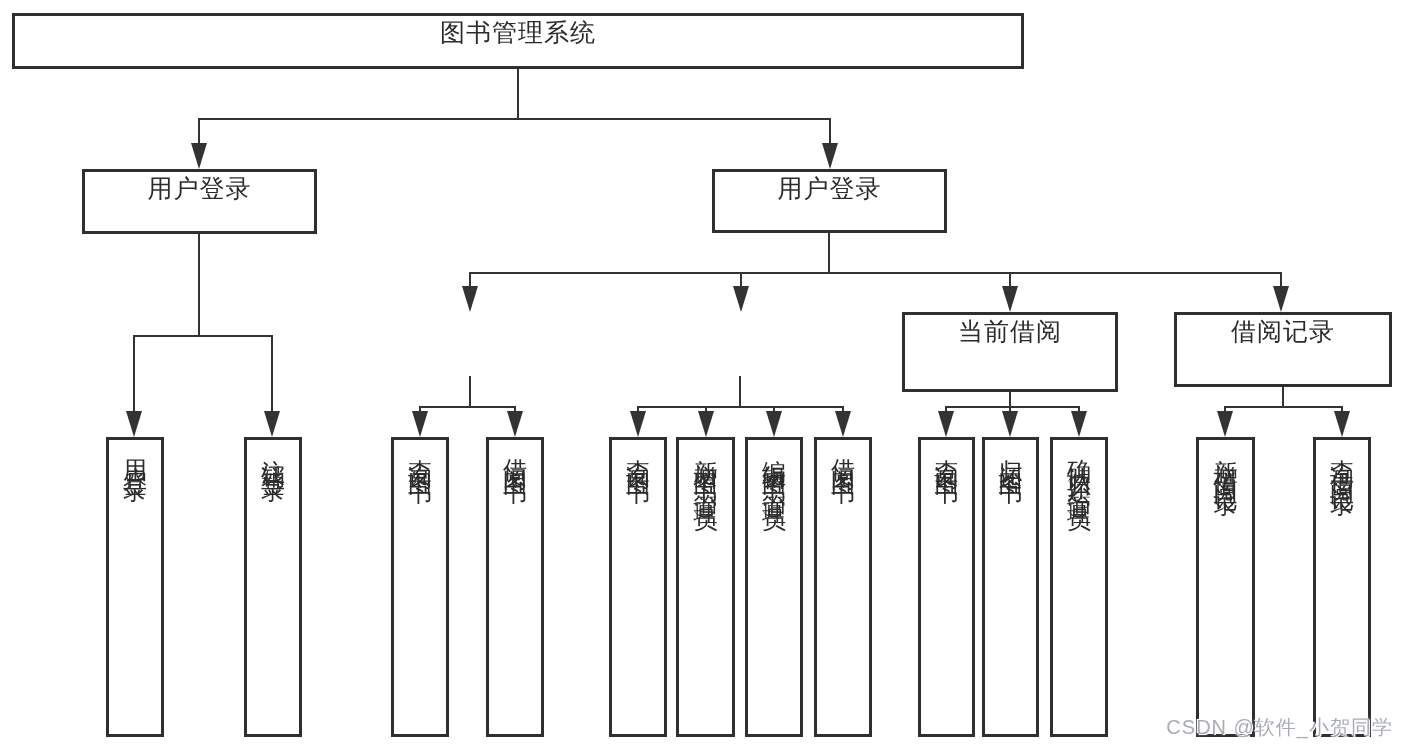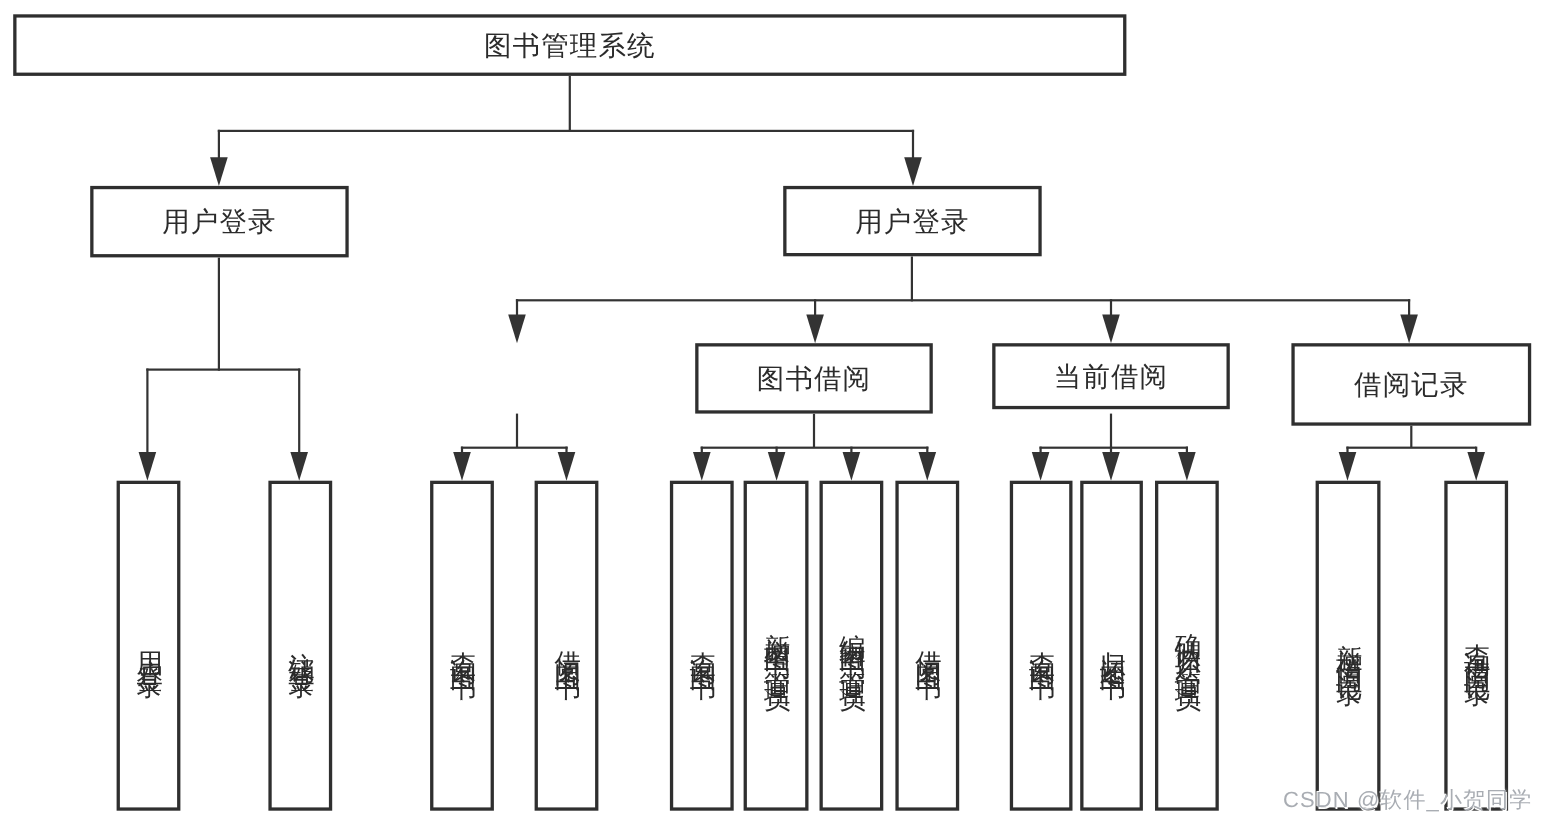--- a/index.html
+++ b/index.html
@@ -3,21 +3,21 @@
 <meta charset="utf-8">
 <style>
   html,body { margin:0; padding:0; background:#ffffff; }
   .canvas {
     position:relative; width:1405px; height:747px; background:#ffffff;
     font-family:"Liberation Sans","DejaVu Sans",sans-serif; overflow:hidden;
   }
   .box {
     position:absolute; box-sizing:border-box;
     border:3px solid #2f2f2f; background:#ffffff;
-    display:flex; align-items:center; justify-content:center;
+    display:flex; justify-content:center;
     color:#2b2b2b; z-index:2;
   }
   .box.h { font-size:25px; letter-spacing:1px; }
   .box.v { font-size:24px; }
   .box.v .lbl {
     writing-mode:vertical-rl; text-orientation:mixed;
     letter-spacing:7px; line-height:1;
   }
   .vline { position:absolute; width:2px;  background:#333333; z-index:1; }
   .hline { position:absolute; height:2px; background:#333333; z-index:1; }
@@ -66,24 +66,21 @@
   <div class="hline" style="left:469px;top:272px;width:813px"></div>
   <div class="vline" style="left:469px;top:272px;height:16px"></div>
   <div class="arrow" style="left:462px;top:286px"></div>
   <div class="vline" style="left:740px;top:272px;height:16px"></div>
   <div class="arrow" style="left:733px;top:286px"></div>
   <div class="vline" style="left:1009px;top:272px;height:16px"></div>
   <div class="arrow" style="left:1002px;top:286px"></div>
   <div class="vline" style="left:1280px;top:272px;height:16px"></div>
   <div class="arrow" style="left:1273px;top:286px"></div>
 
-  <div class="box h" style="left:632px;top:312px;width:216px;height:64px">
-    <span class="lbl">图书借阅</span>
-  </div>
-  <div class="box h" style="left:902px;top:312px;width:216px;height:60px">
+  <div class="box h" style="left:902px;top:312px;width:216px;height:80px">
     <span class="lbl">当前借阅</span>
   </div>
   <div class="box h" style="left:1174px;top:312px;width:218px;height:75px">
     <span class="lbl">借阅记录</span>
   </div>
 
   <div class="vline" style="left:469px;top:376px;height:31px"></div>
   <div class="hline" style="left:419px;top:406px;width:97px"></div>
   <div class="vline" style="left:419px;top:406px;height:8px"></div>
   <div class="arrow" style="left:412px;top:411px"></div>

